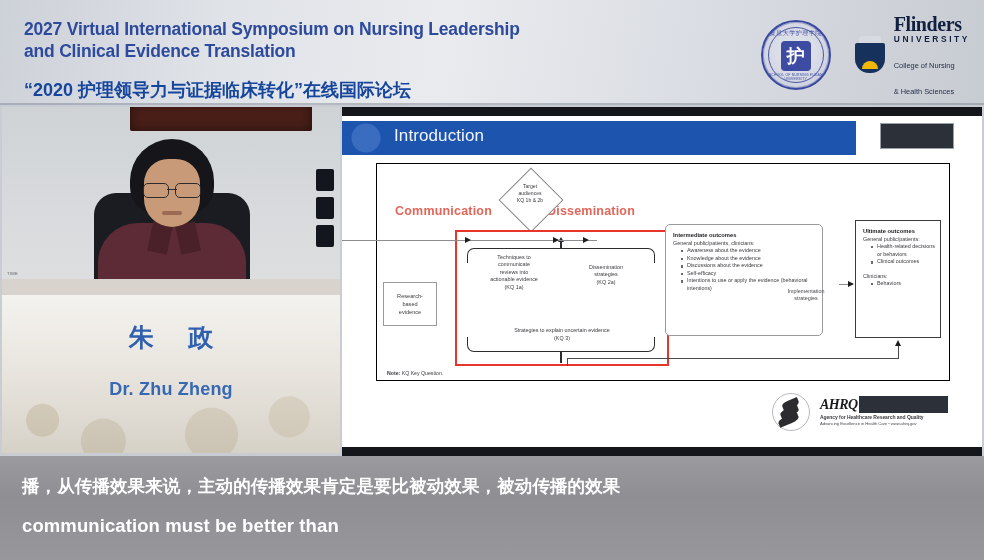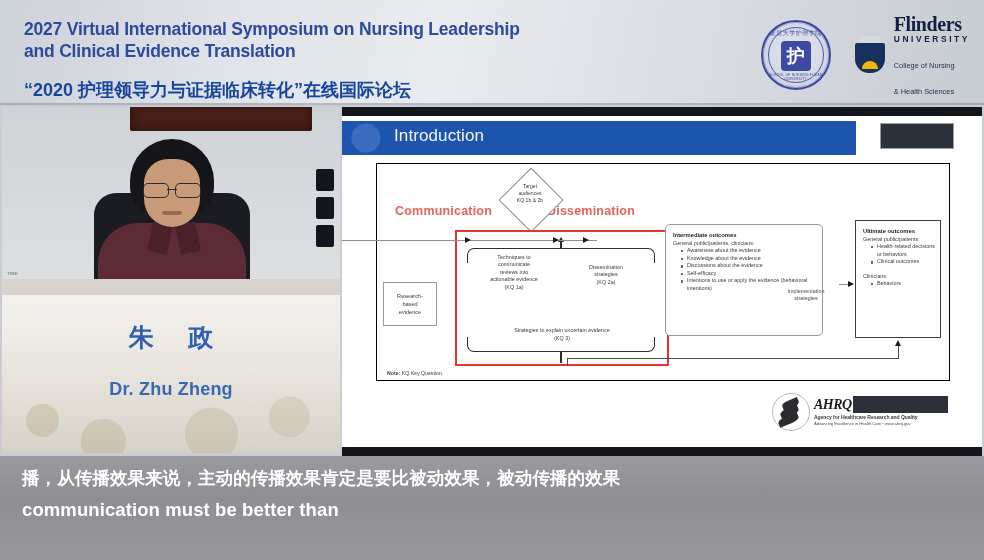--- a/index.html
+++ b/index.html
@@ -126,39 +126,39 @@
   .impl-arrow:after{content:"";position:absolute;right:-1px;top:-3.2px;width:0;height:0;border-top:3.4px solid transparent;border-bottom:3.4px solid transparent;border-left:6px solid #1d1d21;}
 
   .feedback{position:absolute;left:190px;top:194px;width:332px;height:1px;background:#4a4a4e;}
   .feedback:before{content:"";position:absolute;left:0;top:0;width:1px;height:8px;background:#4a4a4e;}
   .feedback:after{content:"";position:absolute;right:0;top:-16px;width:1px;height:16px;background:#4a4a4e;}
   .fb-tip{position:absolute;left:518px;top:176px;width:0;height:0;border-left:3.4px solid transparent;border-right:3.4px solid transparent;border-bottom:6px solid #1d1d21;}
 
   .note{position:absolute;left:10px;bottom:4px;font-size:5.2px;color:#3c3c40;}
   .note b{font-weight:700;}
 
-  .ahrq{position:absolute;left:430px;top:282px;width:176px;height:44px;display:flex;align-items:center;gap:6px;}
+  .ahrq{position:absolute;left:430px;top:282px;width:176px;height:44px;display:flex;align-items:center;gap:12px;}
   .hhs{width:36px;height:36px;position:relative;}
   .hhs .c{position:absolute;left:0;top:0;width:36px;height:36px;border-radius:50%;border:1px solid #b9b9bd;}
   .hhs .b1,.hhs .b2,.hhs .b3{position:absolute;background:#2b2b30;border-radius:40% 0 40% 0;}
   .hhs .b1{left:10px;top:7px;width:17px;height:8px;transform:rotate(-22deg);}
   .hhs .b2{left:8px;top:15px;width:19px;height:8px;transform:rotate(-22deg);}
   .hhs .b3{left:6px;top:23px;width:21px;height:8px;transform:rotate(-22deg);}
   .ahrq-block{flex:1;}
   .ahrq-top{display:flex;align-items:stretch;height:17px;}
   .ahrq-ah{font-size:14px;font-weight:700;font-style:italic;color:#1b1b20;line-height:17px;letter-spacing:-.5px;font-family:"Liberation Serif",serif;}
   .ahrq-bar{flex:1;background:#2c3038;margin-left:1px;}
   .ahrq-l1{font-size:5px;font-weight:700;color:#3a3a3f;margin-top:1px;letter-spacing:-.05px;}
   .ahrq-l2{font-size:4.2px;color:#4a4a4f;margin-top:1px;letter-spacing:-.05px;}
 
   
   .gap-band{position:absolute;left:342px;top:447px;width:640px;height:9px;background:#15161c;}
   .caption{position:absolute;left:0;top:456px;width:984px;height:104px;
     background:linear-gradient(180deg,#9b9b9f 0%,#8e8e93 40%,#97979c 100%);}
-  .caption .line{color:#fff;font-size:18.5px;line-height:32px;padding-left:22px;letter-spacing:.1px;}
+  .caption .line{color:#fff;font-size:18.5px;line-height:32px;padding-left:22px;letter-spacing:.1px;margin-top:8px;}
   .caption .cn{font-weight:700;font-family:"DejaVu Sans",sans-serif;font-size:17.5px;padding-top:6px;}
   .caption .en{font-weight:600;}
 </style>
 </head>
 <body>
 
 <div id="app">
 
   <div class="header">
     <div class="hdr-title">

